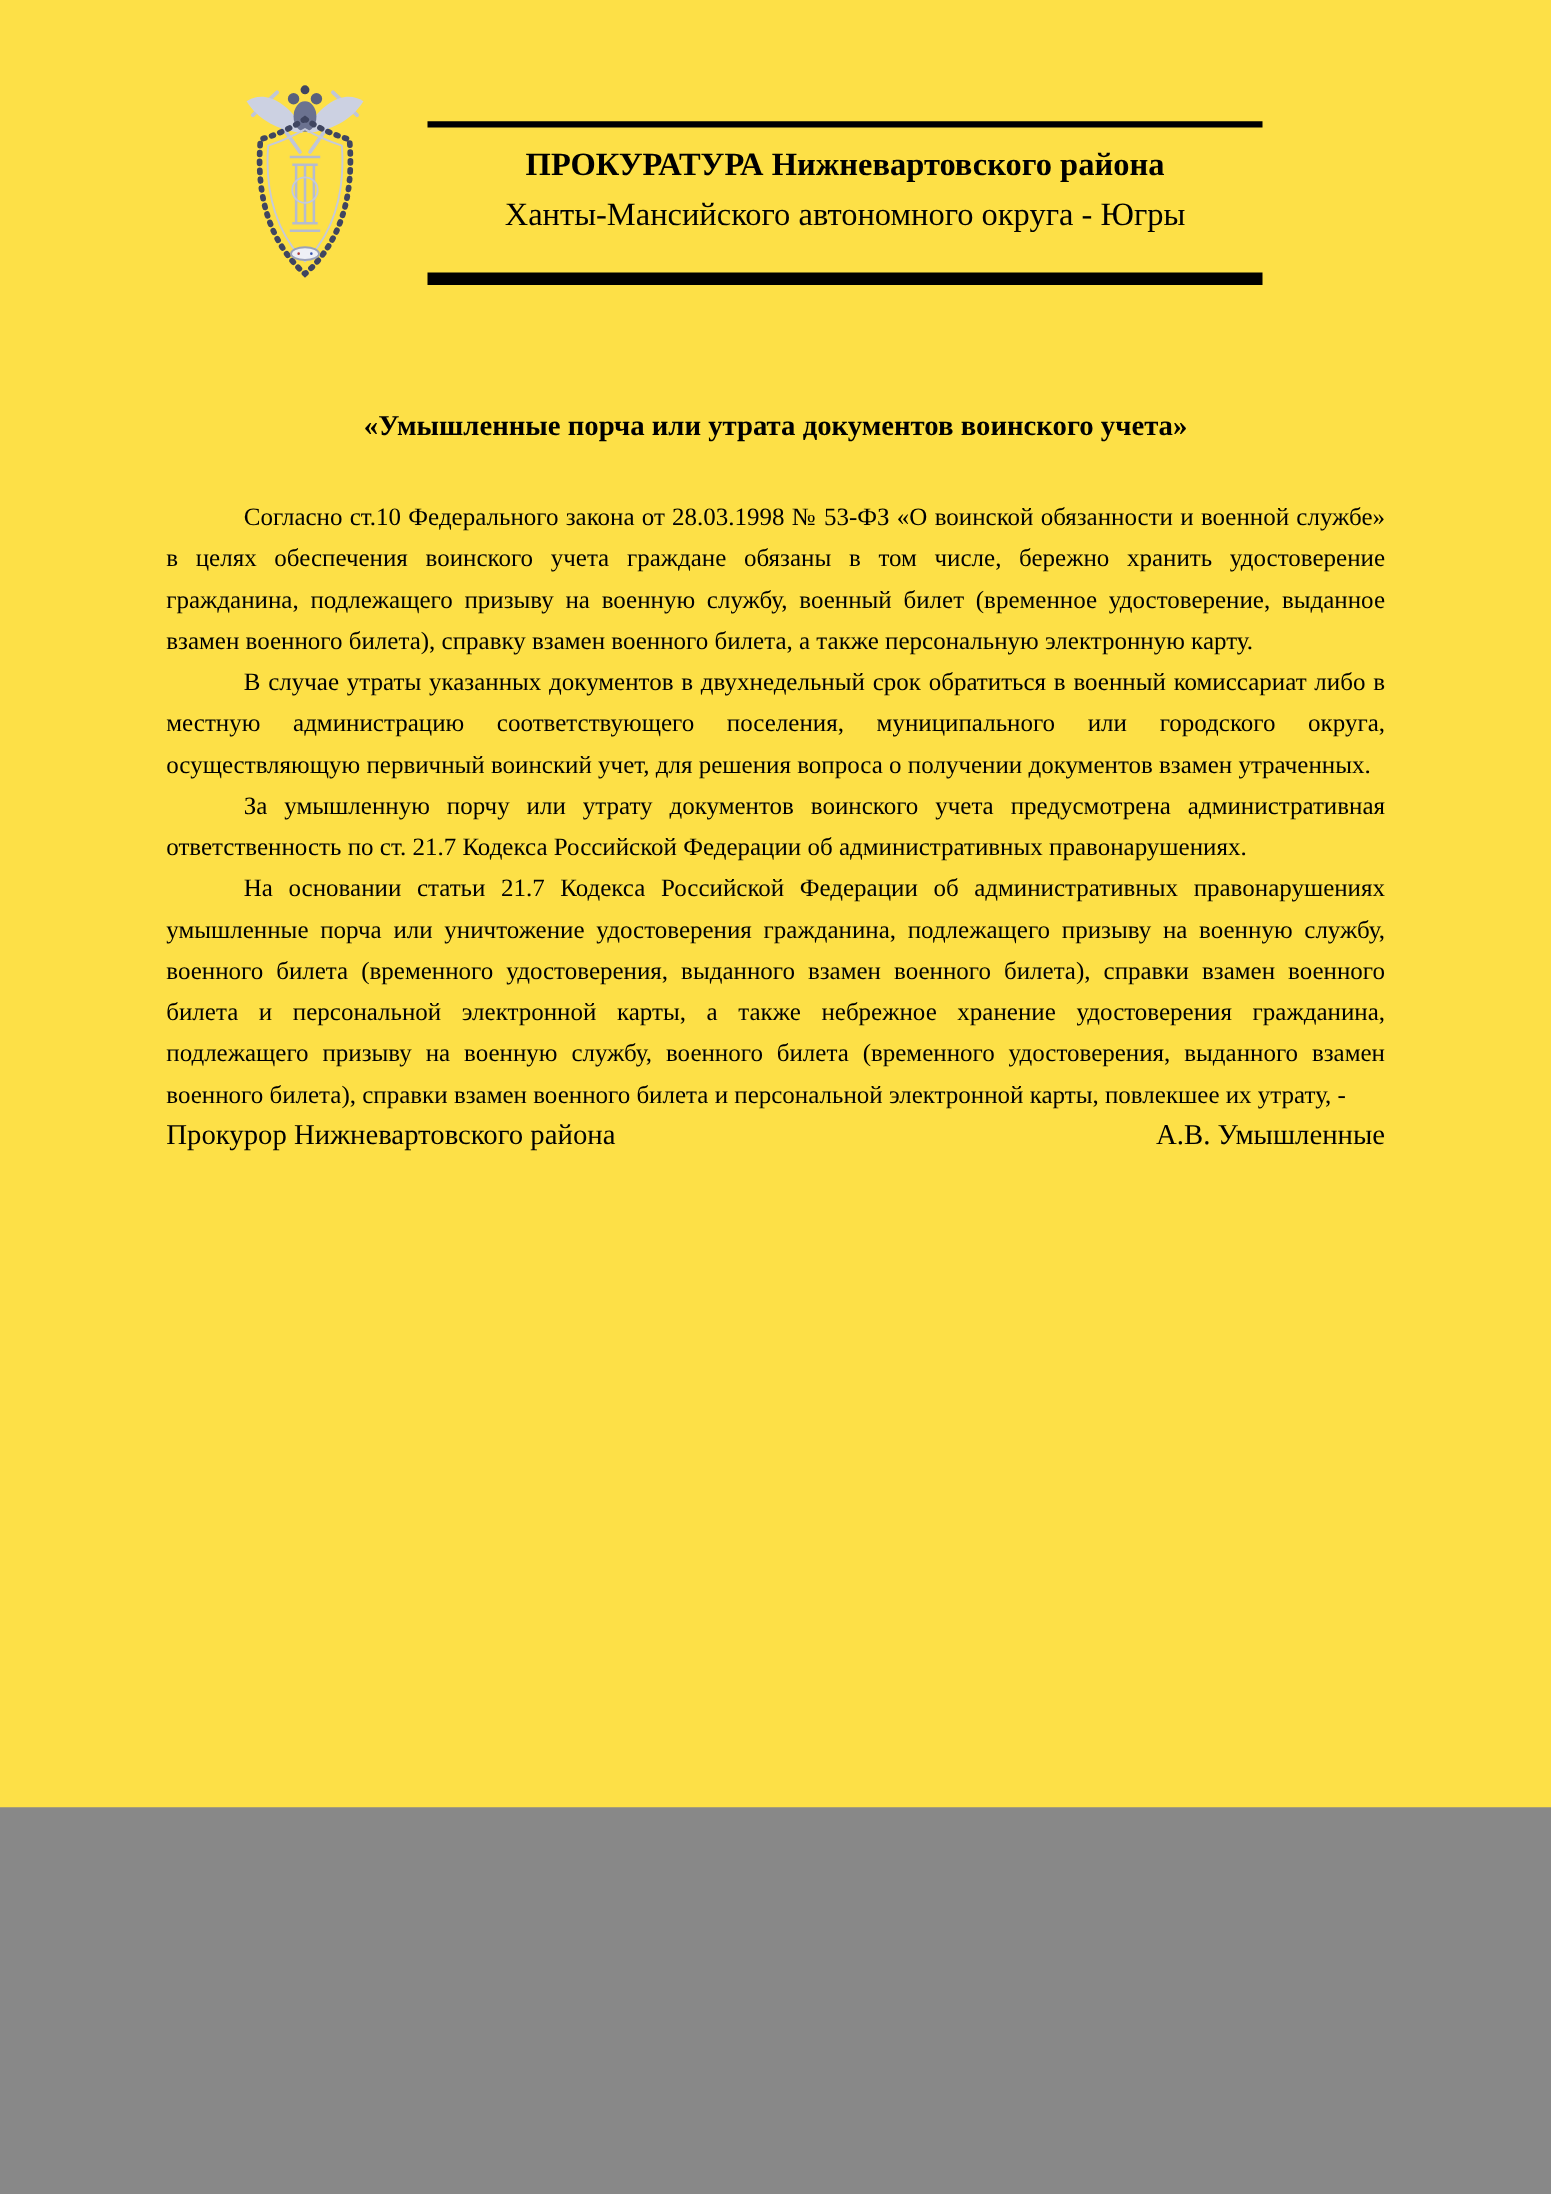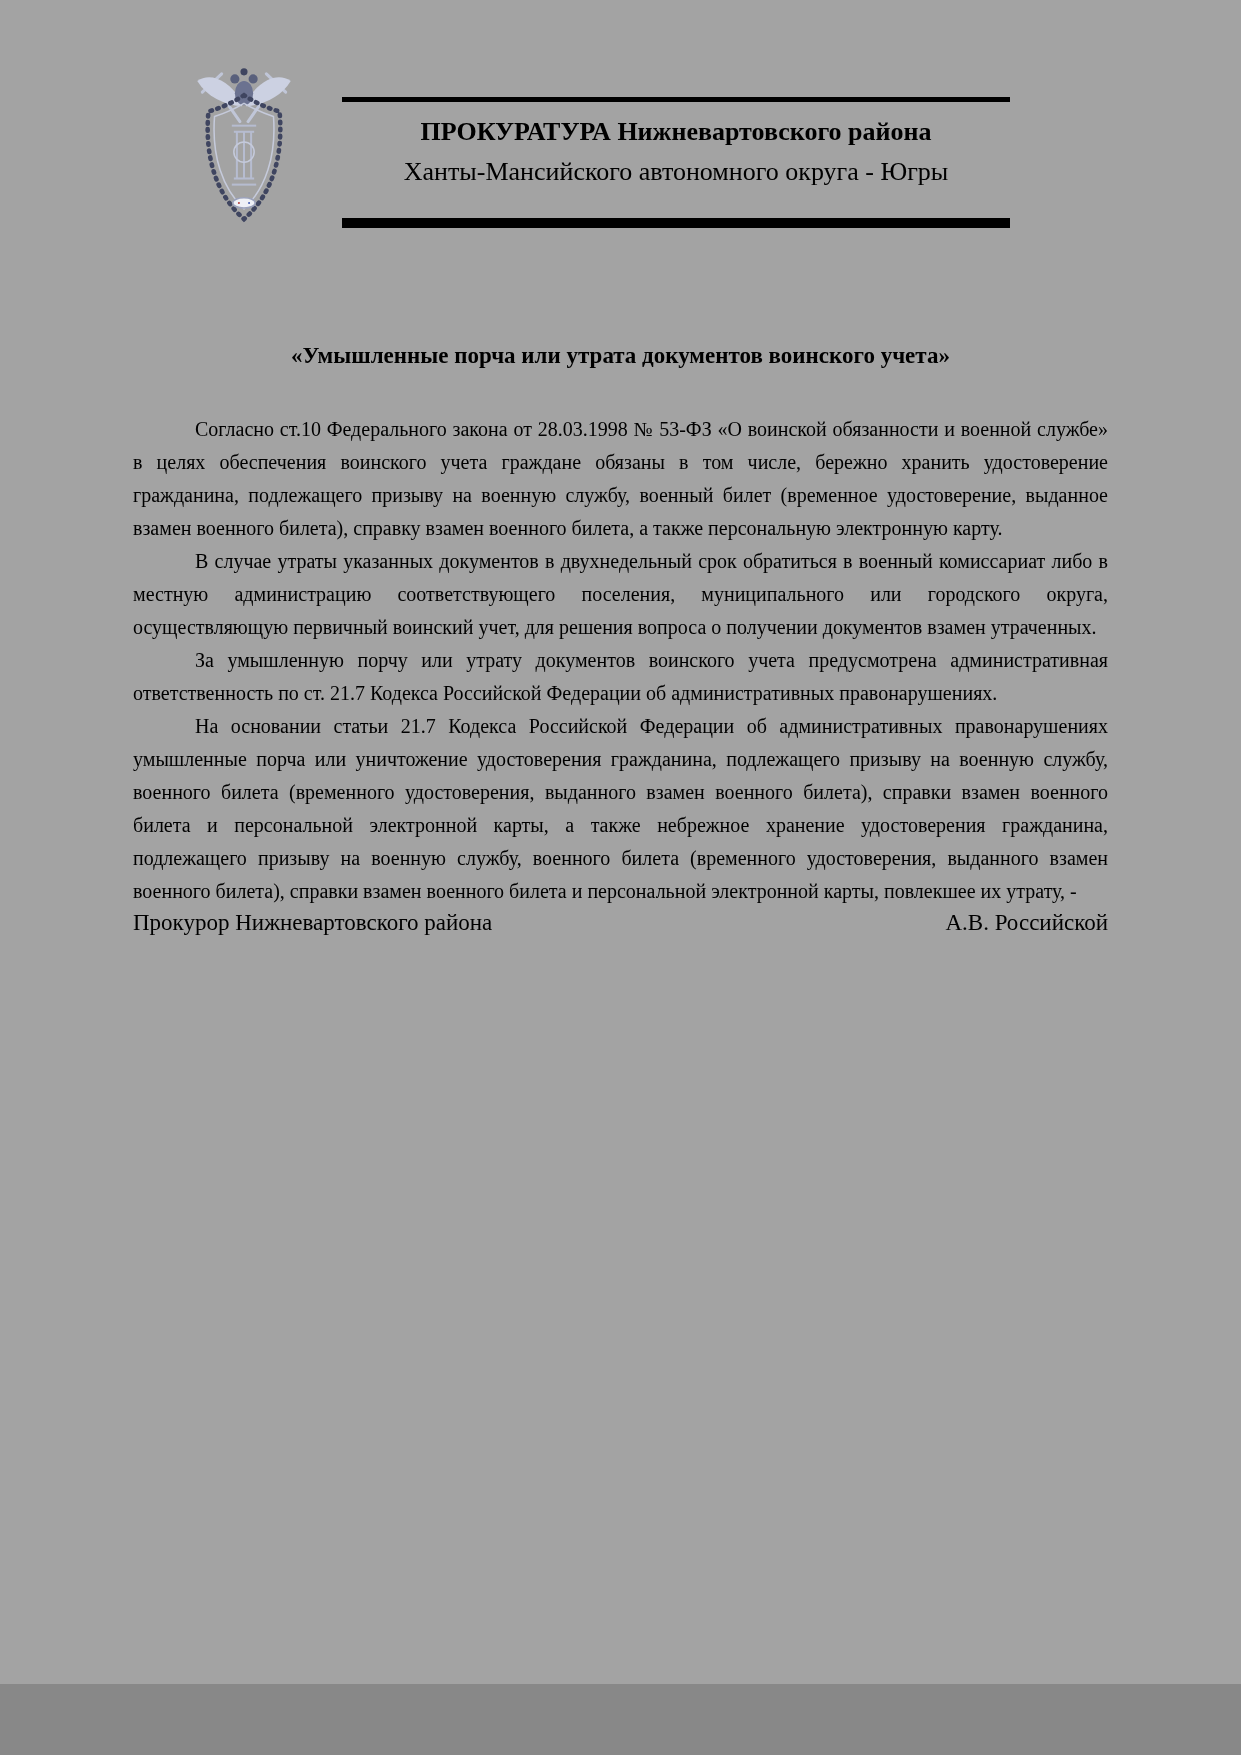--- a/index.html
+++ b/index.html
@@ -1,21 +1,21 @@
 <!DOCTYPE html>
 <html lang="ru"><head>
 <meta charset="utf-8">
 <style>
   html,body{margin:0;padding:0;background:#888;}
   .page{
     position:relative;
     width:1241px;
-    height:1684px;
+    height:1446px;
     margin:0 auto;
-    background:#a3a3a3;
+    background:#fde047;
     font-family:"Liberation Serif","DejaVu Serif",serif;
     color:#000;
     overflow:hidden;
   }
   
   .emblem{
     position:absolute;
     left:181px; top:64px;
     width:126px; height:164px;
   }
@@ -37,21 +37,21 @@
   }
   .org-line2{
     margin-top:8px;
     font-size:26px;
     line-height:32px;
     white-space:nowrap;
   }
   
   .flow{
     position:absolute;
-    left:133px; top:341px;
+    left:133px; top:326px;
     width:975px;
   }
   .doc-title{
     font-size:23px;
     font-weight:bold;
     text-align:center;
     line-height:30px;
     margin:0 0 42px 0;
   }
   p.para{
@@ -127,17 +127,17 @@
   <div class="flow">
     <h1 class="doc-title">«Умышленные порча или утрата документов воинского учета»</h1>
 
     <p class="para">Согласно ст.10 Федерального закона от 28.03.1998 № 53-ФЗ «О воинской обязанности и военной службе» в целях обеспечения воинского учета граждане обязаны в том числе, бережно хранить удостоверение гражданина, подлежащего призыву на военную службу, военный билет (временное удостоверение, выданное взамен военного билета), справку взамен военного билета, а также персональную электронную карту.</p>
       <p class="para">В случае утраты указанных документов в двухнедельный срок обратиться в военный комиссариат либо в местную администрацию соответствующего поселения, муниципального или городского округа, осуществляющую первичный воинский учет, для решения вопроса о получении документов взамен утраченных.</p>
       <p class="para">За умышленную порчу или утрату документов воинского учета предусмотрена административная ответственность по ст. 21.7 Кодекса Российской Федерации об административных правонарушениях.</p>
       <p class="para">На основании статьи 21.7 Кодекса Российской Федерации об административных правонарушениях умышленные порча или уничтожение удостоверения гражданина, подлежащего призыву на военную службу, военного билета (временного удостоверения, выданного взамен военного билета), справки взамен военного билета и персональной электронной карты, а также небрежное хранение удостоверения гражданина, подлежащего призыву на военную службу, военного билета (временного удостоверения, выданного взамен военного билета), справки взамен военного билета и персональной электронной карты, повлекшее их утрату, -</p>
 
     <div class="signature">
       <span>Прокурор Нижневартовского района</span>
-      <span>А.В. Российской</span>
+      <span>А.В. Умышленные</span>
     </div>
   </div>
 
 </div>
 
 </body></html>

